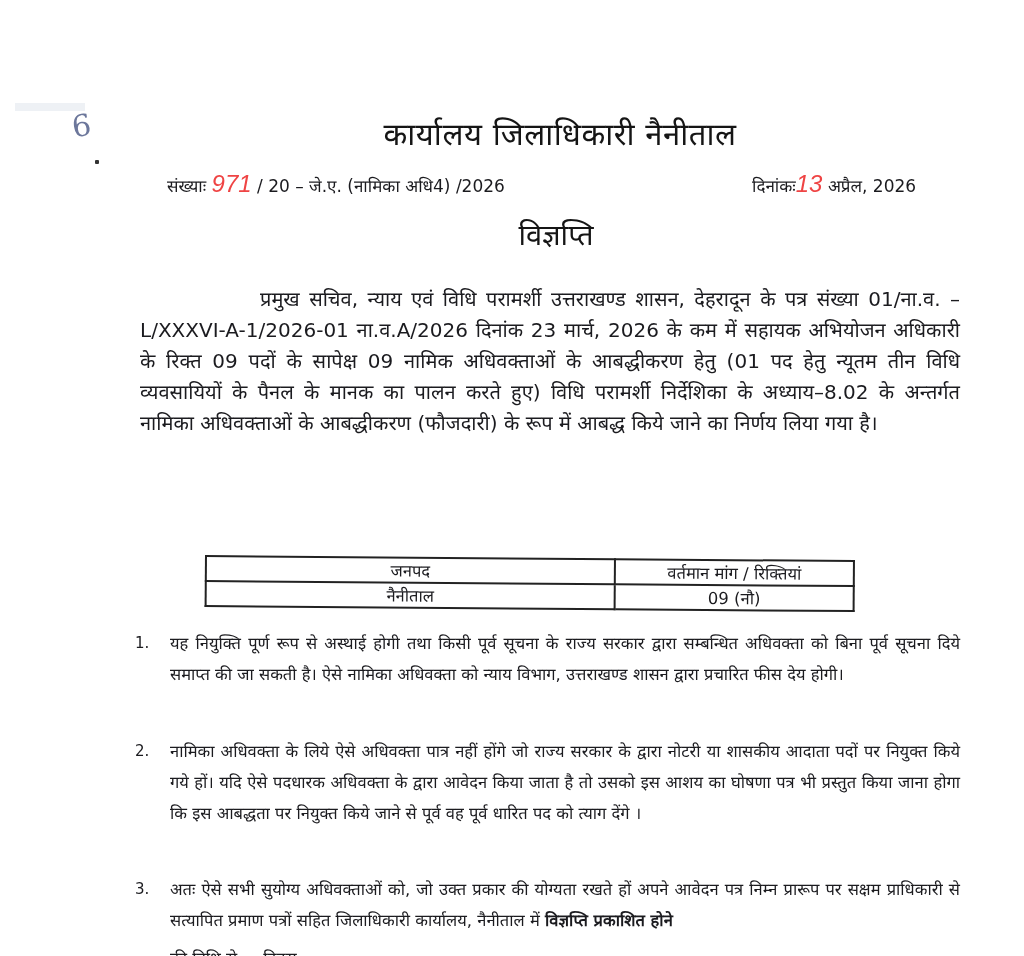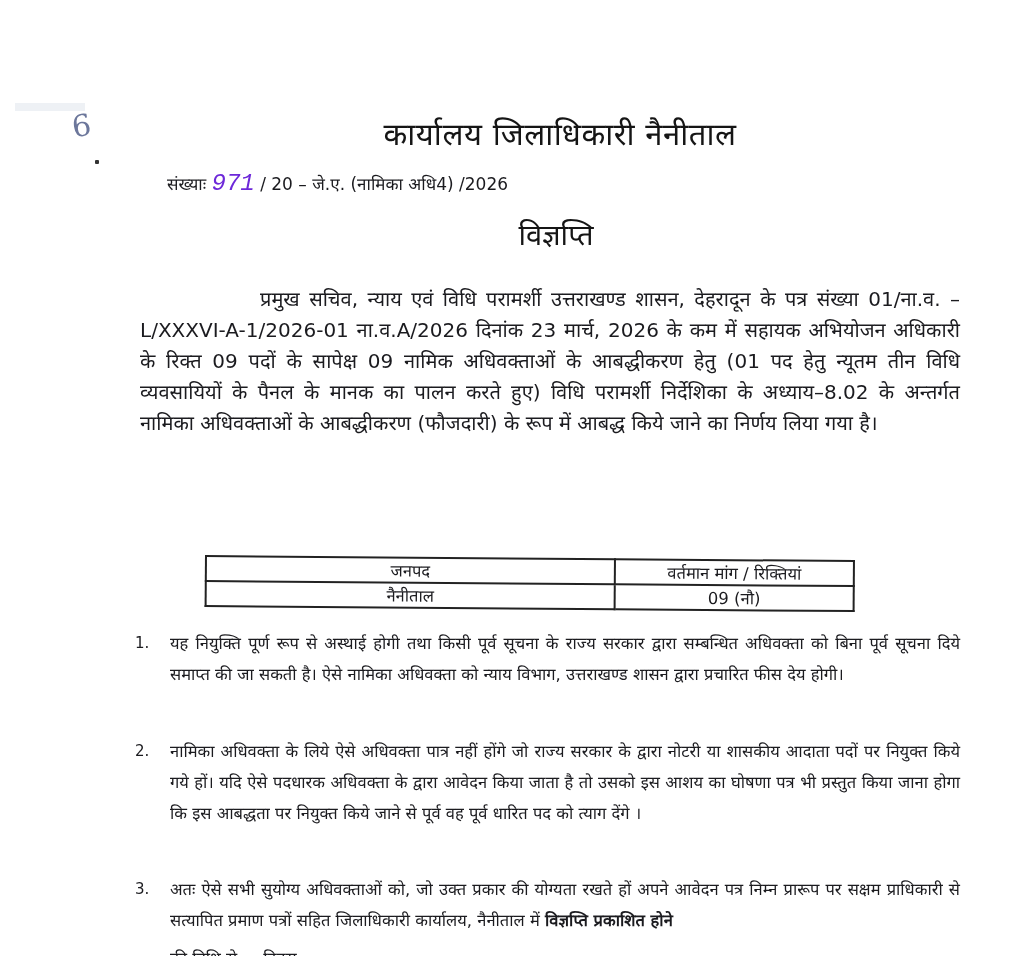--- a/index.html
+++ b/index.html
@@ -18,21 +18,21 @@
     }
     .margin-dot { position: absolute; left: 95px; top: 160px; width: 4px; height: 4px; background: #333; border-radius: 1px; }
     .margin-smudge { position: absolute; left: 15px; top: 103px; width: 70px; height: 8px; background: #eef1f5; }
     .title {
       position: absolute; left: 0; width: 1120px; top: 112px; text-align: center;
       font-size: 31px; letter-spacing: 0.5px; color: #151515;
     }
     .ref-line { position: absolute; top: 170px; font-size: 17px; }
     .ref-left { left: 167px; }
     .ref-right { left: 752px; }
-    .hand { font-family: Liberation Mono, monospace; font-style: italic; font-size: 24px; color: #6d28d9; }
+    .hand { font-family: Liberation Sans, sans-serif; font-style: italic; font-size: 24px; color: #ef4444; }
     .heading {
       position: absolute; left: 0; width: 1112px; top: 214px; text-align: center;
       font-size: 29px; color: #151515;
     }
     .para {
       position: absolute; left: 140px; width: 820px;
       font-size: 20px; line-height: 31px; text-align: justify;
       text-indent: 120px;
     }
     .para1 { top: 264px; }
@@ -70,20 +70,24 @@
   <div class="margin-dot"></div>
 
   <div class="title">कार्यालय जिलाधिकारी नैनीताल</div>
 
   <div class="ref-line ref-left">
     <span>संख्याः</span>
     <span class="hand">971</span>
     <span>/ 20 – जे.ए. (नामिका अधि4) /2026</span>
   </div>
 
+  <div class="ref-line ref-right">
+    <span>दिनांकः</span><span class="hand">13</span>
+    <span>अप्रैल, 2026</span>
+  </div>
 
   <div class="heading">विज्ञप्ति</div>
 
   <p class="para para1">प्रमुख सचिव, न्याय एवं विधि परामर्शी उत्तराखण्ड शासन, देहरादून के पत्र संख्या 01/ना.व. –L/XXXVI-A-1/2026-01 ना.व.A/2026 दिनांक 23 मार्च, 2026 के कम में सहायक अभियोजन अधिकारी के रिक्त 09 पदों के सापेक्ष 09 नामिक अधिवक्ताओं के आबद्धीकरण हेतु (01 पद हेतु न्यूतम तीन विधि व्यवसायियों के पैनल के मानक का पालन करते हुए) विधि परामर्शी निर्देशिका के अध्याय–8.02 के अन्तर्गत नामिका अधिवक्ताओं के आबद्धीकरण (फौजदारी) के रूप में आबद्ध किये जाने का निर्णय लिया गया है।</p>
 
   <table class="vac-table">
     <tbody>
         <tr>
       <th>जनपद</th>
       <th>वर्तमान मांग / रिक्तियां</th>

